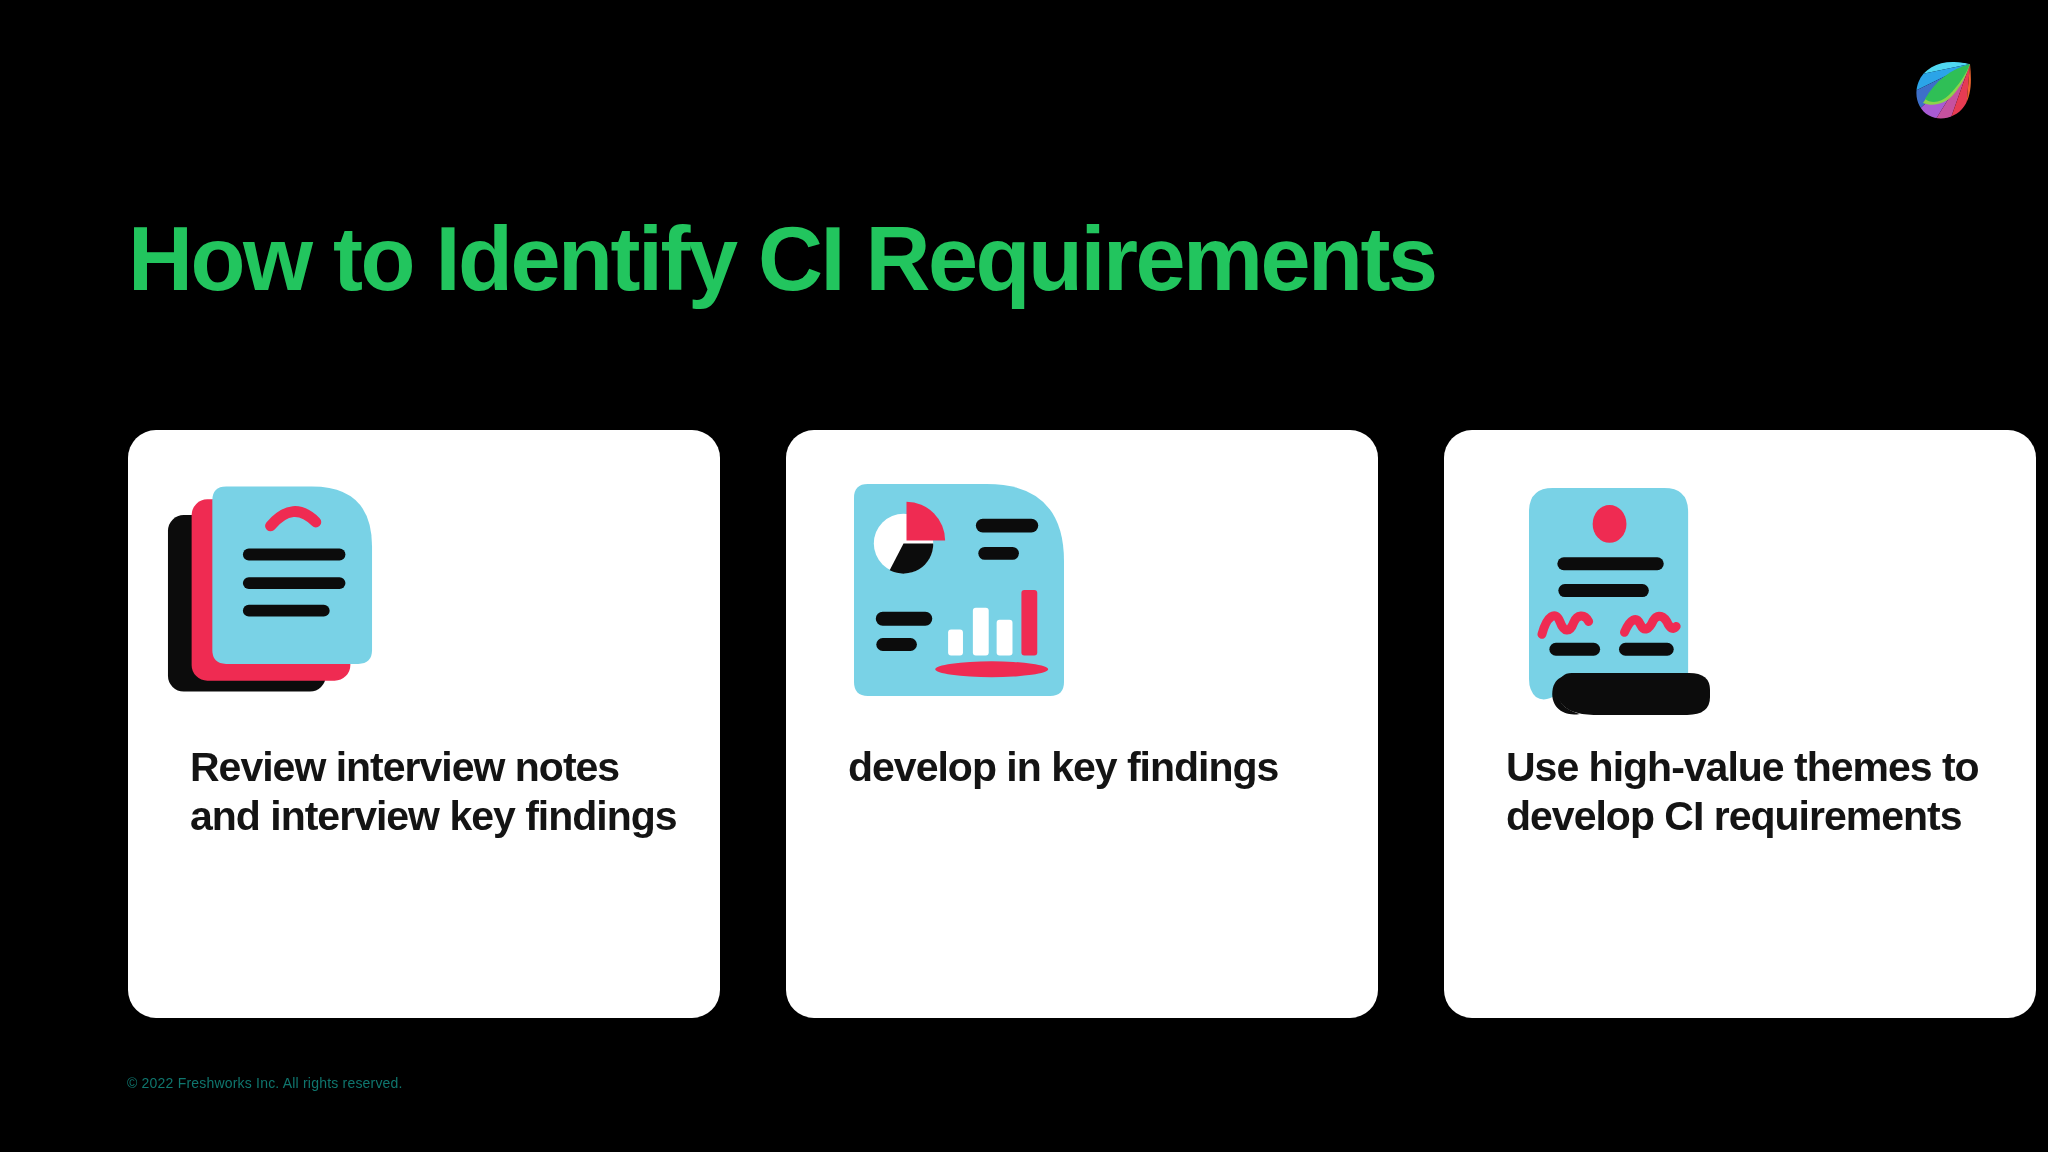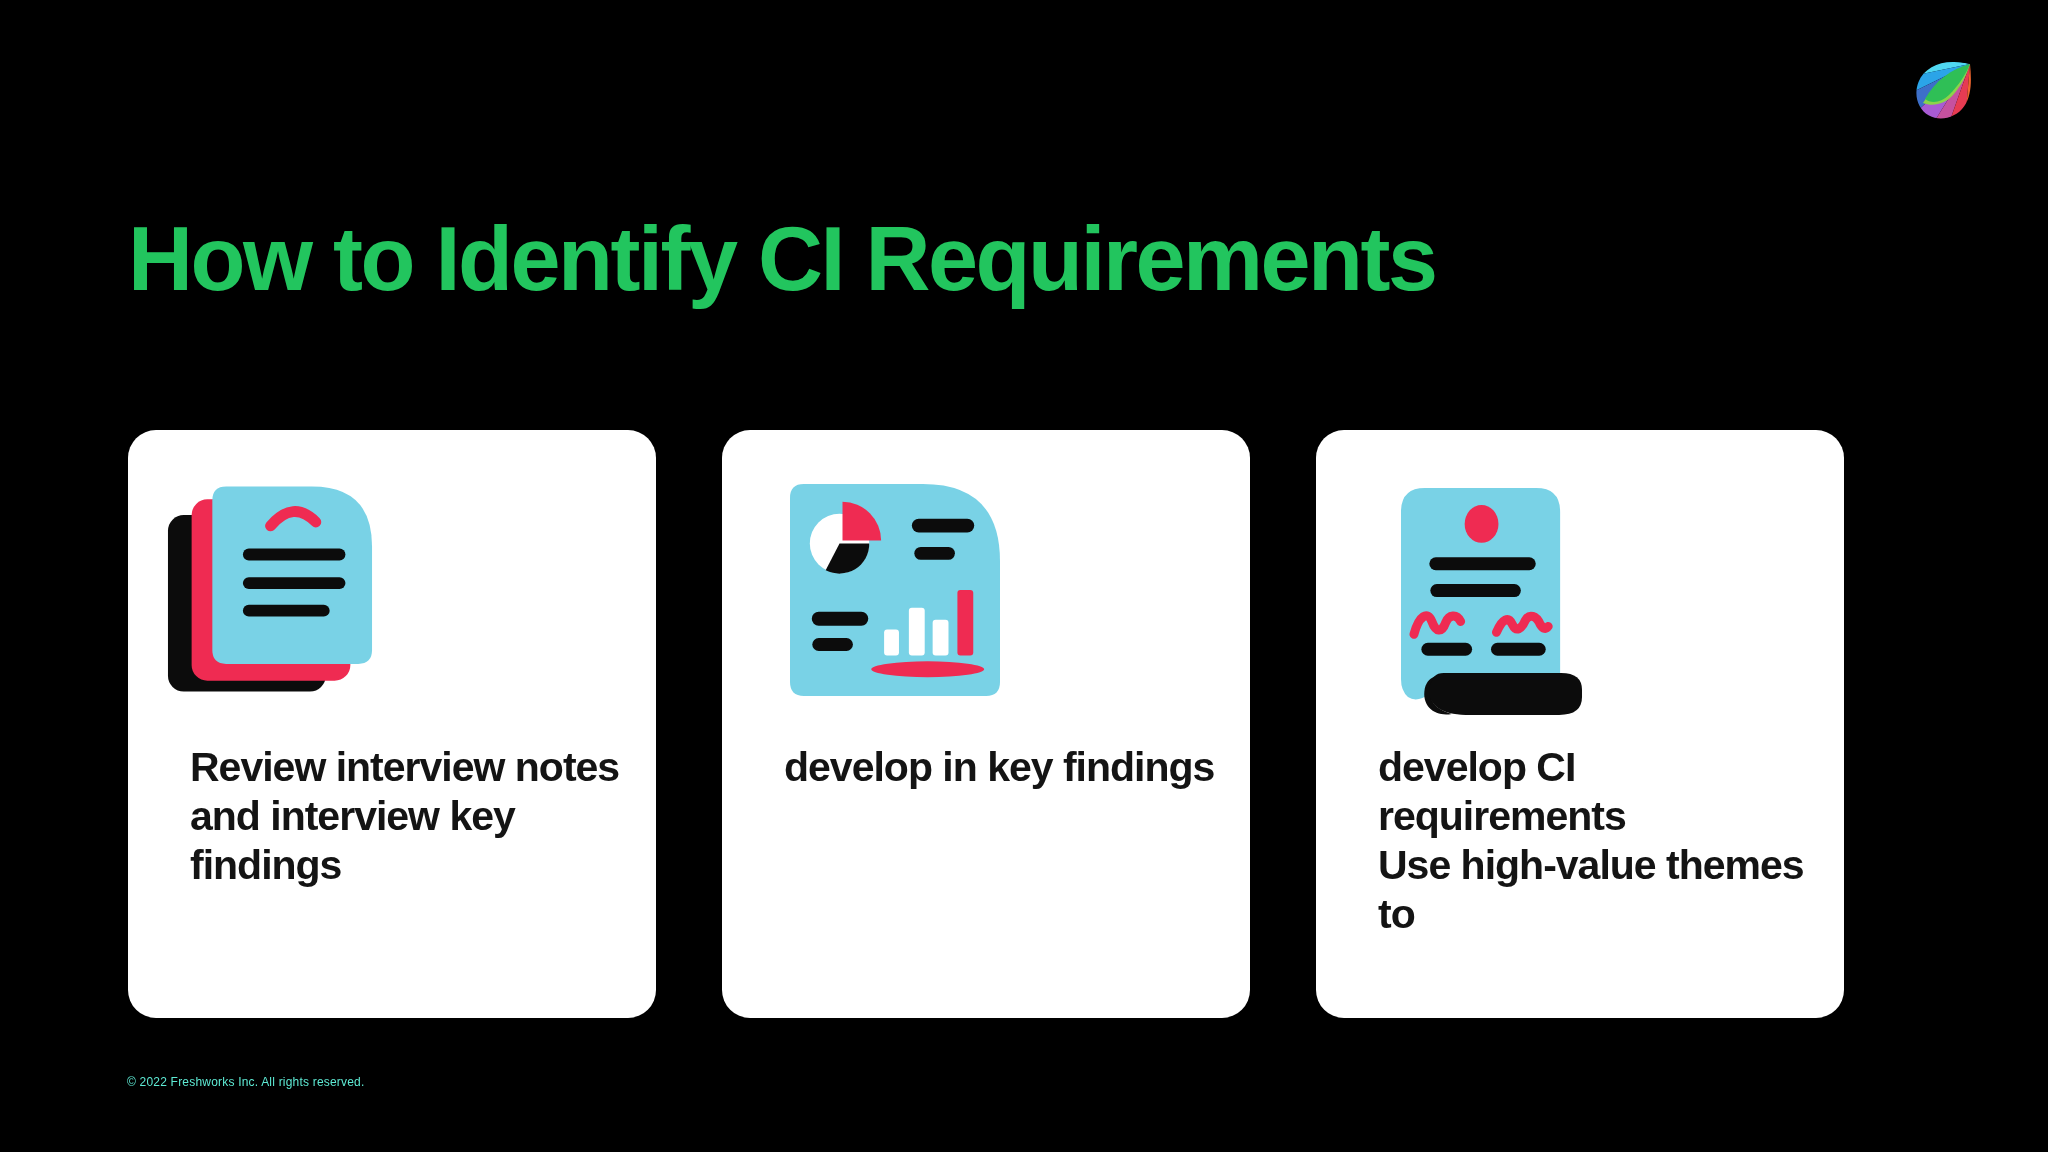--- a/index.html
+++ b/index.html
@@ -10,36 +10,36 @@
     position:relative;overflow:hidden;
   }
   .title{
     position:absolute;left:128px;top:152px;
     color:#22c55e;font-size:90px;font-weight:700;
     letter-spacing:-2.5px;line-height:1.05;white-space:nowrap;
   }
   .logo{position:absolute;left:1913px;top:57px;width:64px;height:64px;}
   .cards{position:absolute;left:128px;top:430px;display:flex;gap:66px;}
   .card{
-    width:528px;height:588px;background:#ffffff;border-radius:28px;
+    width:592px;height:588px;background:#ffffff;border-radius:28px;
     position:relative;
   }
   .card-icon{position:absolute;top:54px;}
   .card:nth-child(1) .card-icon{left:38px;}
   .card:nth-child(2) .card-icon{left:68px;}
   .card:nth-child(3) .card-icon{left:84px;top:58px;}
   .card-label{
     position:absolute;top:313px;left:62px;right:30px;
     font-size:41px;font-weight:700;color:#141414;
     line-height:49px;letter-spacing:-1px;
   }
   .card-label span{display:block;}
   .footer{
     position:absolute;left:127px;top:1075px;
-    font-size:12px;color:#5eead4;letter-spacing:0.2px;
+    font-size:14px;color:#0f766e;letter-spacing:0.2px;
   }
 </style>
 </head>
 <body>
 
 <h1 class="title">How to Identify CI Requirements</h1>
 
 <svg class="logo" viewBox="0 0 64 64" role="img" aria-label="Freshworks logo">
   <defs>
     <clipPath id="dropClip">
@@ -107,20 +107,20 @@
       <line x1="36" y1="76" x2="130" y2="76" stroke="#0C0C0C" stroke-width="13" stroke-linecap="round"></line>
       <line x1="37" y1="103" x2="115" y2="103" stroke="#0C0C0C" stroke-width="13" stroke-linecap="round"></line>
       <path d="M14,147 C19,128 28,123 32,134 C36,145 42,146 46,135 C49,127 57,126 61,134" stroke="#EF2B52" stroke-width="9" fill="none" stroke-linecap="round"></path>
       <path d="M97,145 C103,131 109,129 113,137 C117,145 122,142 126,133 C130,126 137,128 141,137 C144,142 147,142 149,139" stroke="#EF2B52" stroke-width="9" fill="none" stroke-linecap="round"></path>
       <line x1="28" y1="162" x2="66" y2="162" stroke="#0C0C0C" stroke-width="13" stroke-linecap="round"></line>
       <line x1="98" y1="162" x2="140" y2="162" stroke="#0C0C0C" stroke-width="13" stroke-linecap="round"></line>
       <path d="M36,189 C26,204 28,221 52,227 C37,230 21,221 25,201 C27,194 31,191 36,189 Z" fill="#0C0C0C"></path>
       <path d="M44,186 H162 Q183,186 183,203 V210 Q183,228 160,228 H66 C32,228 22,208 34,190 C37,187 40,186 44,186 Z" fill="#0C0C0C"></path>
     </svg>
     <div class="card-label">
+      <span>Use high-value themes to</span>
       <span>develop CI requirements</span>
-      <span>Use high-value themes to</span>
     </div>
   </article>
 
 </div>
 
 <div class="footer">© 2022 Freshworks Inc. All rights reserved.</div>
 
 </body></html>

